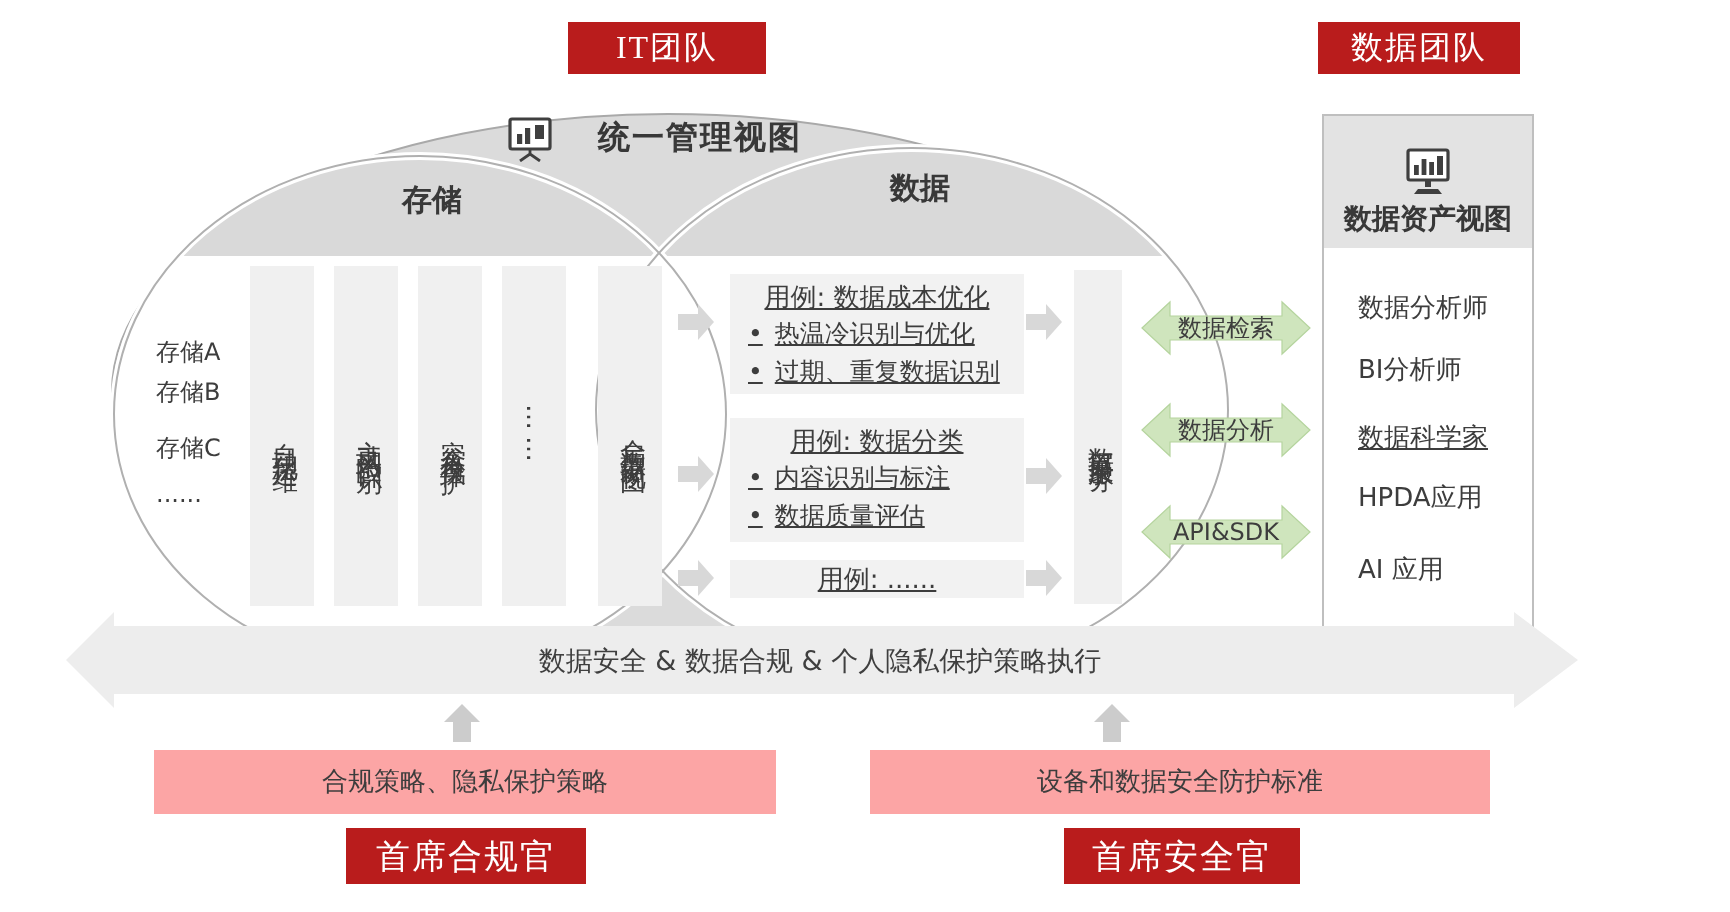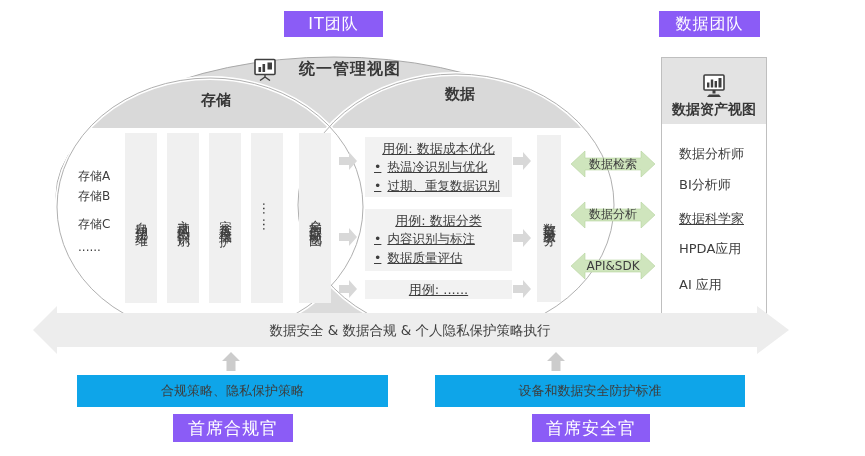--- a/index.html
+++ b/index.html
@@ -1,20 +1,20 @@
 <!DOCTYPE html>
 <html><head>
 <meta charset="utf-8">
 <style>
   html,body{margin:0;padding:0;background:#ffffff;}
   .canvas{position:relative;width:865px;height:456px;background:#fff;overflow:hidden;
           font-family:"DejaVu Sans","Liberation Sans",sans-serif;color:#3d3d3d;}
   .layer{position:absolute;left:0;top:0;width:865px;height:456px;pointer-events:none;}
-  .badge{position:absolute;background:#8b5cf6;color:#ffffff;display:flex;align-items:center;
-         justify-content:center;letter-spacing:1px;}
+  .badge{position:absolute;background:#b91c1c;color:#ffffff;display:flex;align-items:center;
+         justify-content:center;letter-spacing:1px;font-family:Liberation Serif, serif;}
   .badge.top{height:26px;font-size:16px;}
   .badge.bottom{height:28px;font-size:17px;}
   .unified-title{position:absolute;left:253px;top:58px;display:flex;align-items:center;gap:22px;}
   .unified-title .t{font-size:16px;font-weight:600;color:#383838;letter-spacing:1px;}
   .lobe-header{position:absolute;font-size:15px;font-weight:600;color:#383838;width:100px;text-align:center;}
   .storage-item{position:absolute;left:78px;font-size:12px;color:#3d3d3d;}
   .vbar{position:absolute;top:133px;height:170px;width:32px;background:#f0f0f0;
         writing-mode:vertical-rl;text-orientation:mixed;display:flex;align-items:center;
         justify-content:center;font-size:13px;letter-spacing:3px;color:#3d3d3d;}
   .catalogbar{position:absolute;left:537px;top:135px;height:167px;width:24px;background:#f0f0f0;
@@ -27,21 +27,21 @@
   .uc-center{display:flex;align-items:center;justify-content:center;font-size:13px;height:100%;}
   .garrow-label{position:absolute;left:571px;width:84px;height:14px;text-align:center;
                 font-size:12px;color:#3d3d3d;line-height:14px;}
   .panel{position:absolute;left:661px;top:57px;width:106px;height:260px;background:#fff;
          border:1px solid #bfbfbf;box-sizing:border-box;}
   .panel-header{position:absolute;left:0;top:0;width:100%;height:66px;background:#e3e3e3;
                 display:flex;flex-direction:column;align-items:center;justify-content:flex-end;
                 padding-bottom:5px;box-sizing:border-box;}
   .panel-title{font-size:14px;font-weight:700;color:#383838;margin-top:2px;font-family:Liberation Serif, serif;}
   .panel-item{position:absolute;left:17px;height:16px;font-size:13px;color:#3d3d3d;}
-  .bottom-box{position:absolute;top:375px;height:32px;background:#0ea5e9;display:flex;
+  .bottom-box{position:absolute;top:375px;height:32px;background:#fca5a5;display:flex;
               align-items:center;justify-content:center;font-size:13px;color:#3d3d3d;}
   .arrow-label{position:absolute;left:100px;top:322px;width:620px;text-align:center;
                font-size:13.5px;color:#3f3f3f;}
 </style>
 </head>
 <body>
 
 <div class="canvas">
 
   <svg class="layer" viewBox="0 0 865 456">
@@ -126,21 +126,21 @@
         <span>数据质量评估</span>
       </div>
   </div>
   <div class="ucbox" style="top:280px;height:19px;">
     <div class="uc-center">用例: ......</div>
   </div>
 
   <div class="catalogbar">数据目录服务</div>
 
   <div class="garrow-label" style="top:157px;">数据检索</div>
-  <div class="garrow-label" style="top:208px;font-family:Liberation Mono, monospace;">数据分析</div>
+  <div class="garrow-label" style="top:208px;">数据分析</div>
   <div class="garrow-label" style="top:259px;">API&amp;SDK</div>
 
   <div class="panel">
     <div class="panel-header">
       <svg width="24" height="25" viewBox="0 0 24 25">
         <rect x="2" y="1" width="20" height="15" rx="1" fill="#ffffff" stroke="#3f3f3f" stroke-width="1.6"></rect>
         <rect x="5" y="8.5" width="2.4" height="5" fill="#3f3f3f"></rect>
         <rect x="8.8" y="5.5" width="2.4" height="8" fill="#3f3f3f"></rect>
         <rect x="12.6" y="7" width="2.4" height="6.5" fill="#3f3f3f"></rect>
         <rect x="16.5" y="4" width="3" height="9.5" fill="#3f3f3f"></rect>

